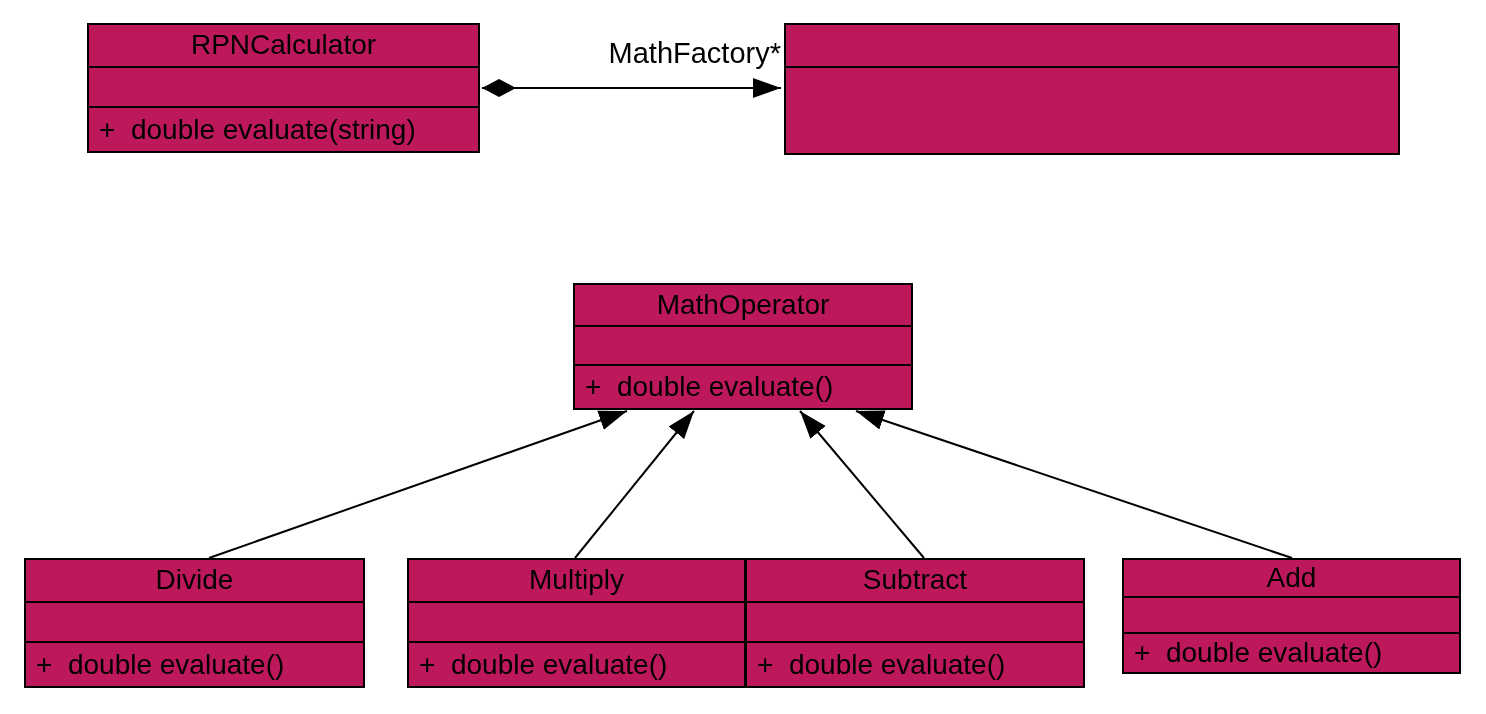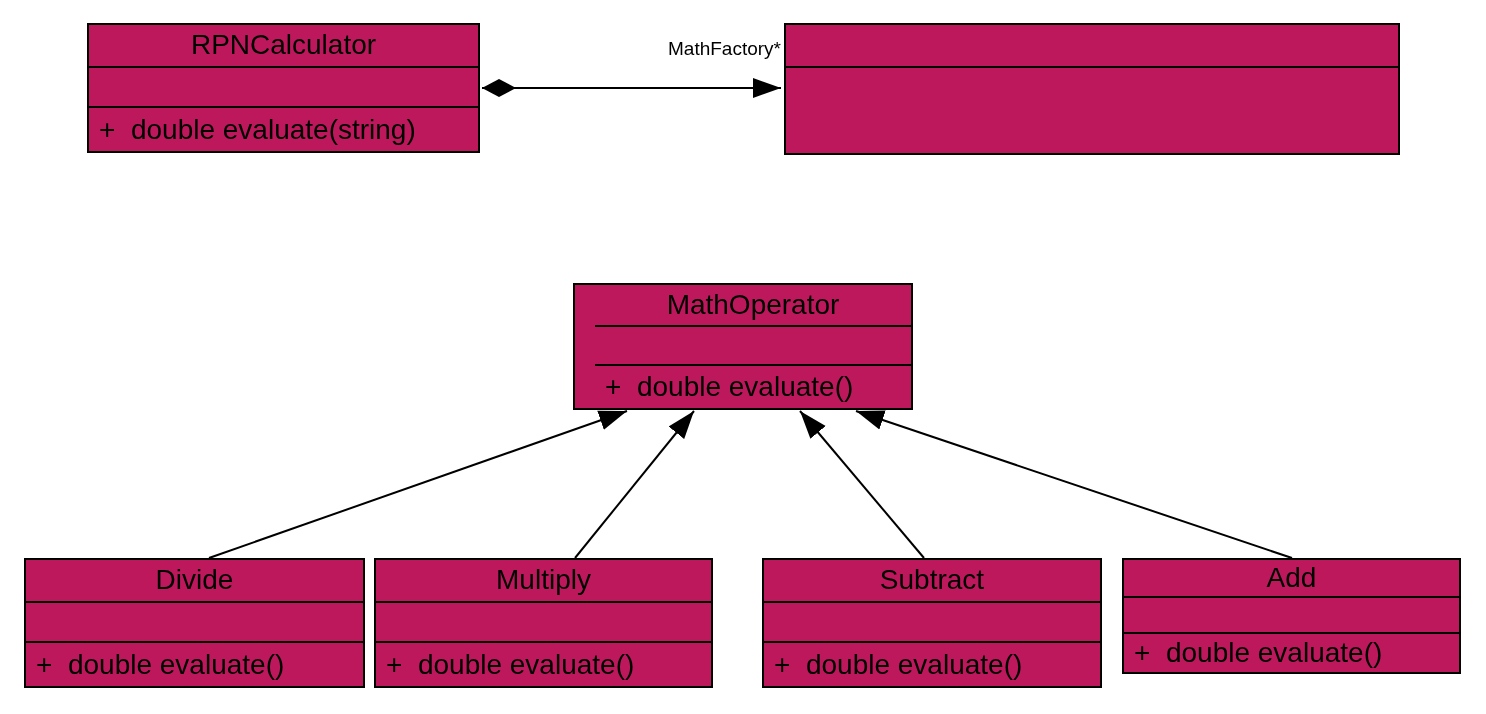--- a/index.html
+++ b/index.html
@@ -42,21 +42,21 @@
     align-items: center;
     font-size: 28px;
     line-height: 1;
     padding-left: 10px;
     white-space: pre;
     overflow: hidden;
   }
   .assoc-label {
     position: absolute;
     z-index: 2;
-    font-size: 19px;
+    font-size: 29px;
     line-height: 1;
     white-space: nowrap;
   }
 </style>
 </head>
 <body>
 
 <div class="canvas">
 
   <svg class="connectors" width="1486" height="714" viewBox="0 0 1486 714">
@@ -82,39 +82,39 @@
   <div class="uml-class" style="left: 87px; top: 23px; width: 393px; height: 130px;">
     <div class="uml-title">RPNCalculator</div>
     <div class="uml-attrs"></div>
     <div class="uml-methods">+  double evaluate(string)</div>
   </div>
 
   <div class="uml-class" style="left: 784px; top: 23px; width: 616px; height: 132px;">
     <div class="uml-attrs"></div>
   </div>
 
-  <div class="uml-class" style="left: 573px; top: 283px; width: 340px; height: 127px; padding-left: 20px;">
+  <div class="uml-class" style="left: 573px; top: 283px; width: 340px; height: 127px;">
     <div class="uml-title">MathOperator</div>
     <div class="uml-attrs"></div>
     <div class="uml-methods">+  double evaluate()</div>
   </div>
 
   <div class="uml-class" style="left: 24px; top: 558px; width: 341px; height: 130px;">
     <div class="uml-title">Divide</div>
     <div class="uml-attrs"></div>
     <div class="uml-methods">+  double evaluate()</div>
   </div>
 
-  <div class="uml-class" style="left: 374px; top: 558px; width: 339px; height: 130px;">
+  <div class="uml-class" style="left: 407px; top: 558px; width: 339px; height: 130px;">
     <div class="uml-title">Multiply</div>
     <div class="uml-attrs"></div>
     <div class="uml-methods">+  double evaluate()</div>
   </div>
 
-  <div class="uml-class" style="left: 762px; top: 558px; width: 340px; height: 130px;">
+  <div class="uml-class" style="left: 745px; top: 558px; width: 340px; height: 130px;">
     <div class="uml-title">Subtract</div>
     <div class="uml-attrs"></div>
     <div class="uml-methods">+  double evaluate()</div>
   </div>
 
   <div class="uml-class" style="left: 1122px; top: 558px; width: 339px; height: 116px;">
     <div class="uml-title">Add</div>
     <div class="uml-attrs"></div>
     <div class="uml-methods">+  double evaluate()</div>
   </div>

